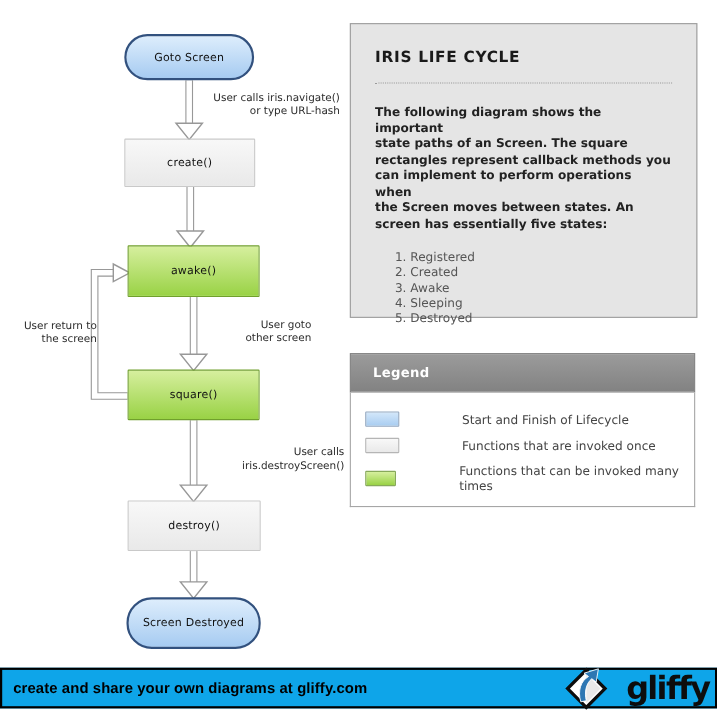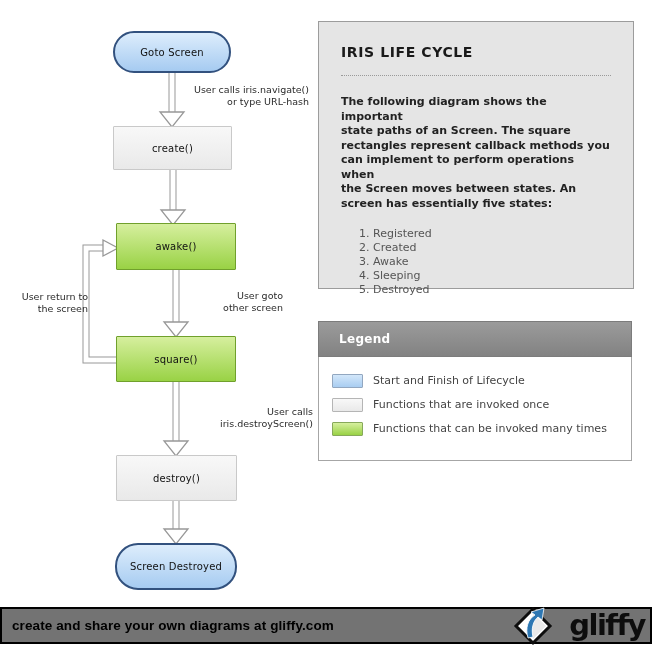--- a/index.html
+++ b/index.html
@@ -65,31 +65,31 @@
     height:36px;background:linear-gradient(#9b9b9b,#828282);
     border:1px solid #7c7c7c;box-sizing:border-box;
     display:flex;align-items:center;padding-left:20px;
     color:#ffffff;font-weight:bold;font-size:12px;letter-spacing:0.3px;
   }
   .legend-body{
     background:#ffffff;border:1px solid #a6a6a6;border-top:none;
     box-sizing:border-box;height:104px;
     display:flex;flex-direction:column;gap:10px;padding:17px 0 0 13px;
   }
-  .legend-row{display:flex;}
+  .legend-row{display:flex;align-items:center;gap:47px;}
   .swatch{width:31px;height:14px;border-radius:1px;box-sizing:border-box;}
   .sw-start{background:linear-gradient(#d3e7fa,#a9cdf1);border:1px solid #92a7c0;}
   .sw-once{background:linear-gradient(#f8f8f8,#e9e9e9);border:1px solid #b5b5b5;}
   .sw-many{background:linear-gradient(#d6ef9e,#99d245);border:1px solid #87a95a;}
   .legend-label{margin-left:10px;font-size:11px;color:#444;}
 
   
   .footer{
     position:absolute;left:0;top:607px;width:652px;height:37px;
-    background:#737373;border:2px solid #000;box-sizing:border-box;
+    background:#0ea5e9;border:2px solid #000;box-sizing:border-box;
     display:flex;align-items:center;z-index:4;
   }
   .footer-text{
     margin-left:10px;font-size:13.5px;font-weight:bold;color:#000;
     font-family:"Liberation Sans","DejaVu Sans",sans-serif;
     letter-spacing:0.1px;flex:1;
   }
   .logo{display:flex;align-items:center;margin-right:5px;}
   .logo-text{
     font-size:29px;font-weight:bold;color:#0d0d0d;letter-spacing:-1.5px;

